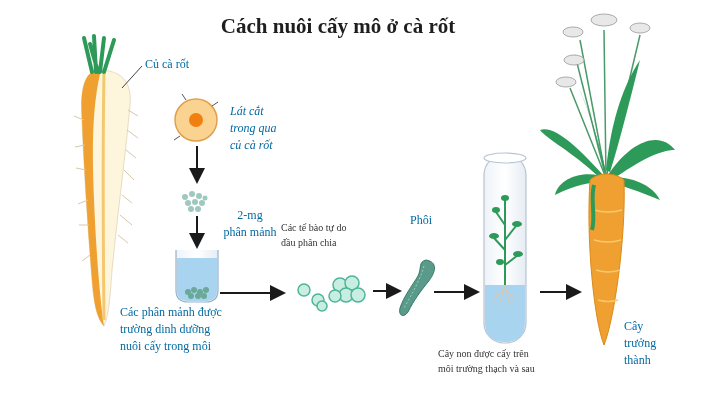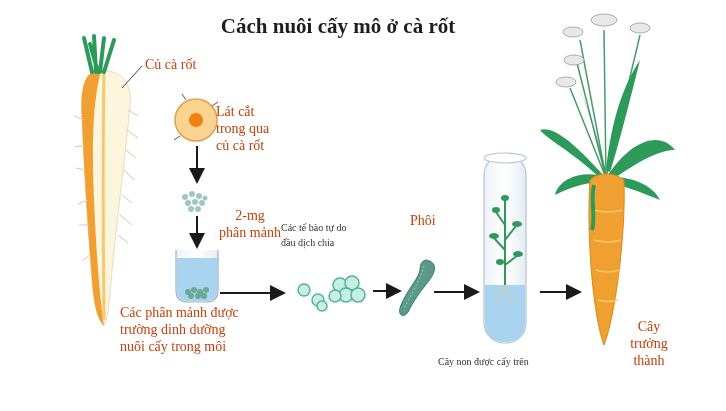--- a/index.html
+++ b/index.html
@@ -1,19 +1,19 @@
 <!DOCTYPE html>
 <html><head>
 <meta charset="utf-8">
 <style>
   html, body { margin:0; padding:0; background:#ffffff; }
   body { width:726px; height:411px; position:relative; overflow:hidden; font-family:"Liberation Serif","DejaVu Serif",serif; color:#2a2a2a; }
   .abs { position:absolute; }
   .title { left:0; width:646px; top:14px; text-align:center; font-weight:bold; font-size:21px; color:#1e1e1e; padding-left:30px; box-sizing:border-box; }
-  .lbl { font-size:14px; line-height:17px; color:#c2410c; }
+  .lbl { font-size:12px; line-height:17px; color:#0369a1; }
   .lbl-sm { font-size:10px; line-height:15px; color:#333; }
   svg.art { position:absolute; left:0; top:0; }
 </style>
 </head>
 <body>
 
 <div class="abs title">Cách nuôi cấy mô ở cà rốt</div>
 
 <svg class="art" width="726" height="411" viewBox="0 0 726 411">
   <defs>
@@ -162,45 +162,46 @@
         <path d="M594,240 q14,4 27,0"></path>
         <path d="M596,270 q12,4 24,0"></path>
         <path d="M598,300 q10,3 20,0"></path>
       </g>
     <path d="M594,185 C590,200 596,215 592,230" stroke="#2e9a5a" stroke-width="4" fill="none"></path>
   </g>
 </svg>
 
 <div class="abs lbl" style="left:145px;top:56px;">Củ cà rốt</div>
 
-<div class="abs lbl" style="left:216px;top:103px;">
+<div class="abs lbl" style="left:230px;top:103px;font-style:italic;">
   <div>Lát cắt</div>
   <div>trong qua</div>
   <div>củ cà rốt</div>
 </div>
 
 <div class="abs lbl" style="left:210px;top:174px;text-align:center;width:80px;margin-top:33px;">
   <div>2-mg</div>
   <div>phân mảnh</div>
 </div>
 
 <div class="abs lbl" style="left:120px;top:304px;">
   <div>Các phân mảnh được</div>
   <div>trường dinh dưỡng</div>
   <div>nuôi cấy trong môi</div>
 </div>
 
 <div class="abs lbl-sm" style="left:281px;top:220px;">
   <div>Các tế bào tự do</div>
-  <div>đầu dịch chia</div>
+  <div>đầu phân chia</div>
 </div>
 
 <div class="abs lbl" style="left:410px;top:212px;">Phôi</div>
 
-<div class="abs lbl-sm" style="left:438px;top:354px;">
+<div class="abs lbl-sm" style="left:438px;top:346px;">
   <div>Cây non được cấy trên</div>
-</div>
-
-<div class="abs lbl" style="left:624px;top:318px;text-align:center;width:50px;">
+  <div>môi trường thạch và sau</div>
+</div>
+
+<div class="abs lbl" style="left:624px;top:318px;width:50px;">
   <div>Cây</div>
   <div>trưởng</div>
   <div>thành</div>
 </div>
 
 </body></html>

